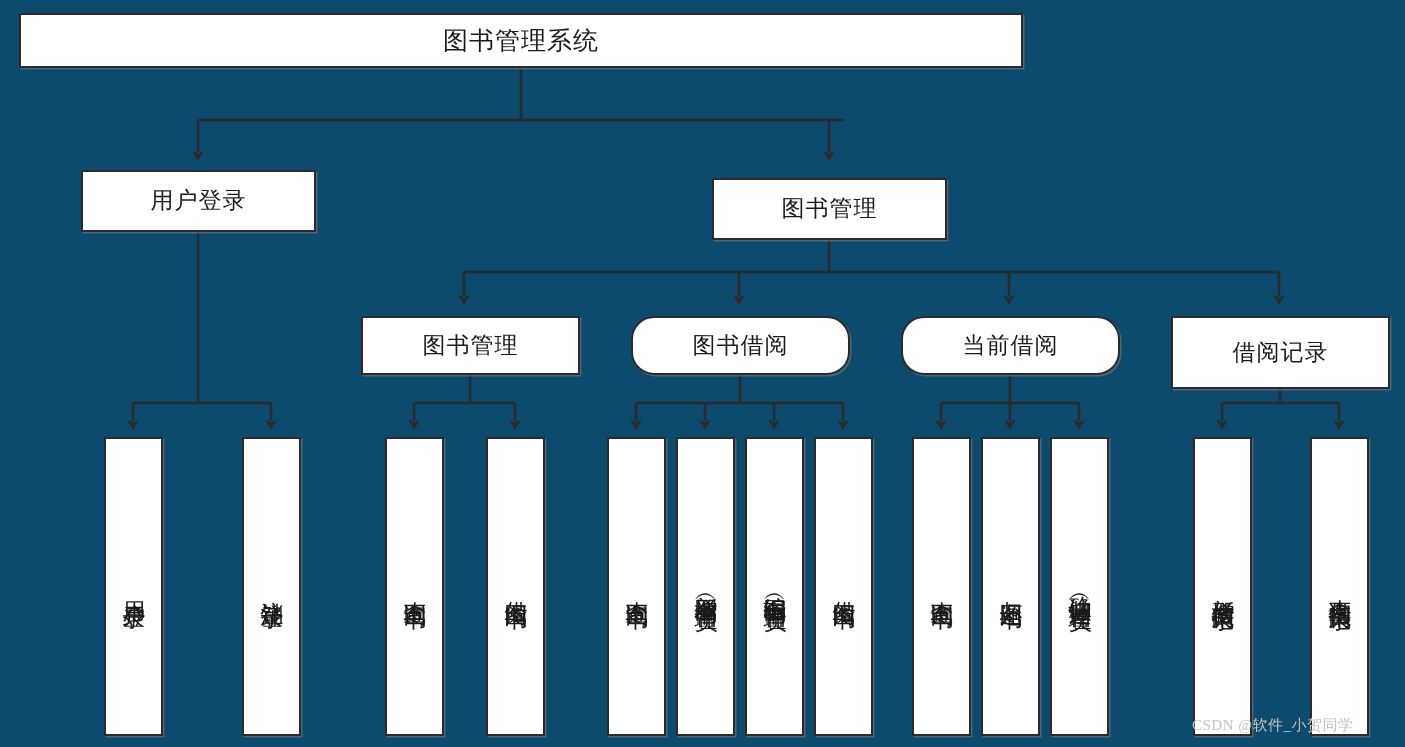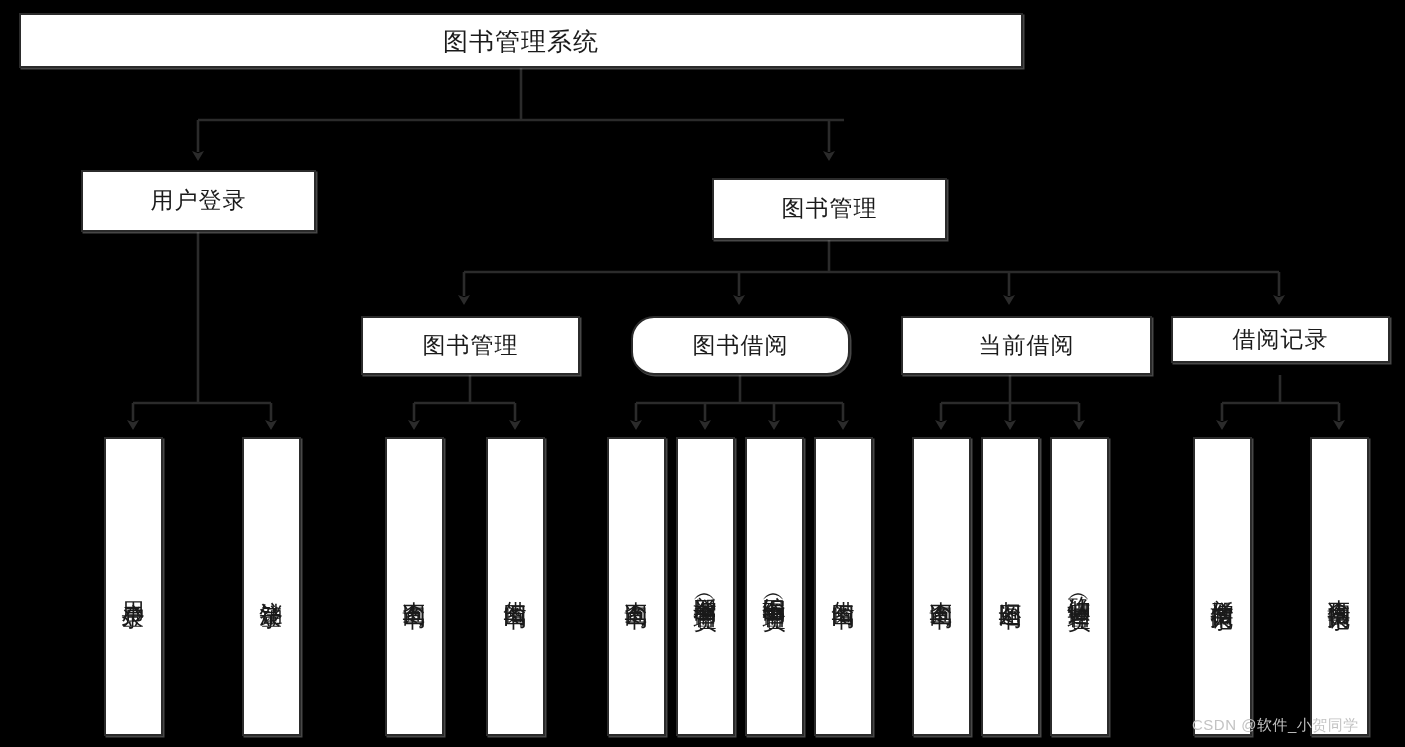--- a/index.html
+++ b/index.html
@@ -8,22 +8,23 @@
     padding: 0;
     background: #ffffff;
   }
   body {
     font-family: "Liberation Sans", "DejaVu Sans", sans-serif;
   }
   #canvas {
     position: relative;
     width: 1405px;
     height: 747px;
-    background: #000000;
+    background: #0c4a6e;
     overflow: hidden;
+    font-family: Liberation Serif, serif;
   }
   svg#edges {
     position: absolute;
     left: 0;
     top: 0;
     width: 1405px;
     height: 747px;
     pointer-events: none;
   }
   .node {
@@ -129,24 +130,24 @@
   <div class="node horizontal" style="left:712px; top:178px; width:235px; height:62px;">
     <span>图书管理</span>
   </div>
 
   <div class="node horizontal" style="left:361px; top:316px; width:219px; height:59px;">
     <span>图书管理</span>
   </div>
   <div class="node horizontal" style="left:631px; top:316px; width:219px; height:59px;border-radius:23px;">
     <span>图书借阅</span>
   </div>
-  <div class="node horizontal" style="left:901px; top:316px; width:251px; height:59px;">
+  <div class="node horizontal" style="left:901px; top:316px; width:219px; height:59px;border-radius:23px;">
     <span>当前借阅</span>
   </div>
-  <div class="node horizontal" style="left:1171px; top:316px; width:219px; height:47px;">
+  <div class="node horizontal" style="left:1171px; top:316px; width:219px; height:73px;">
     <span>借阅记录</span>
   </div>
 
   <div class="node vertical" style="left:104px; top:437px; width:59px; height:299px;">
     <span class="vtext">用户登录</span>
   </div>
   <div class="node vertical" style="left:242px; top:437px; width:59px; height:299px;">
     <span class="vtext">注销登录</span>
   </div>
 

